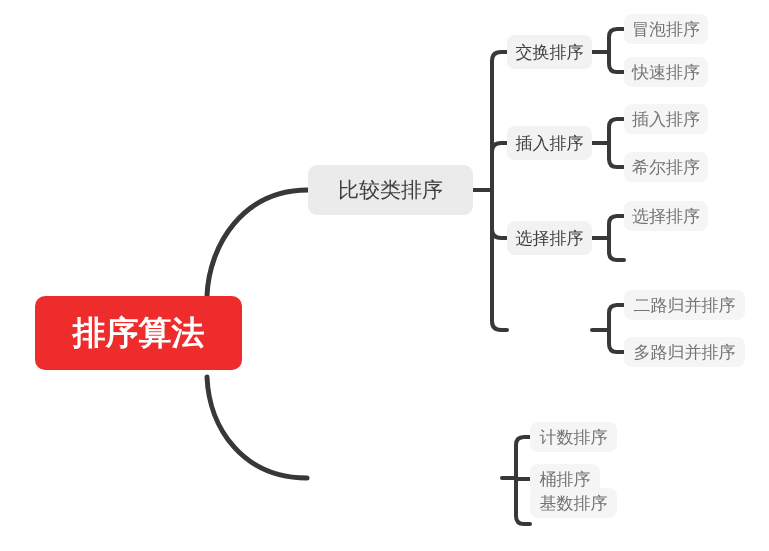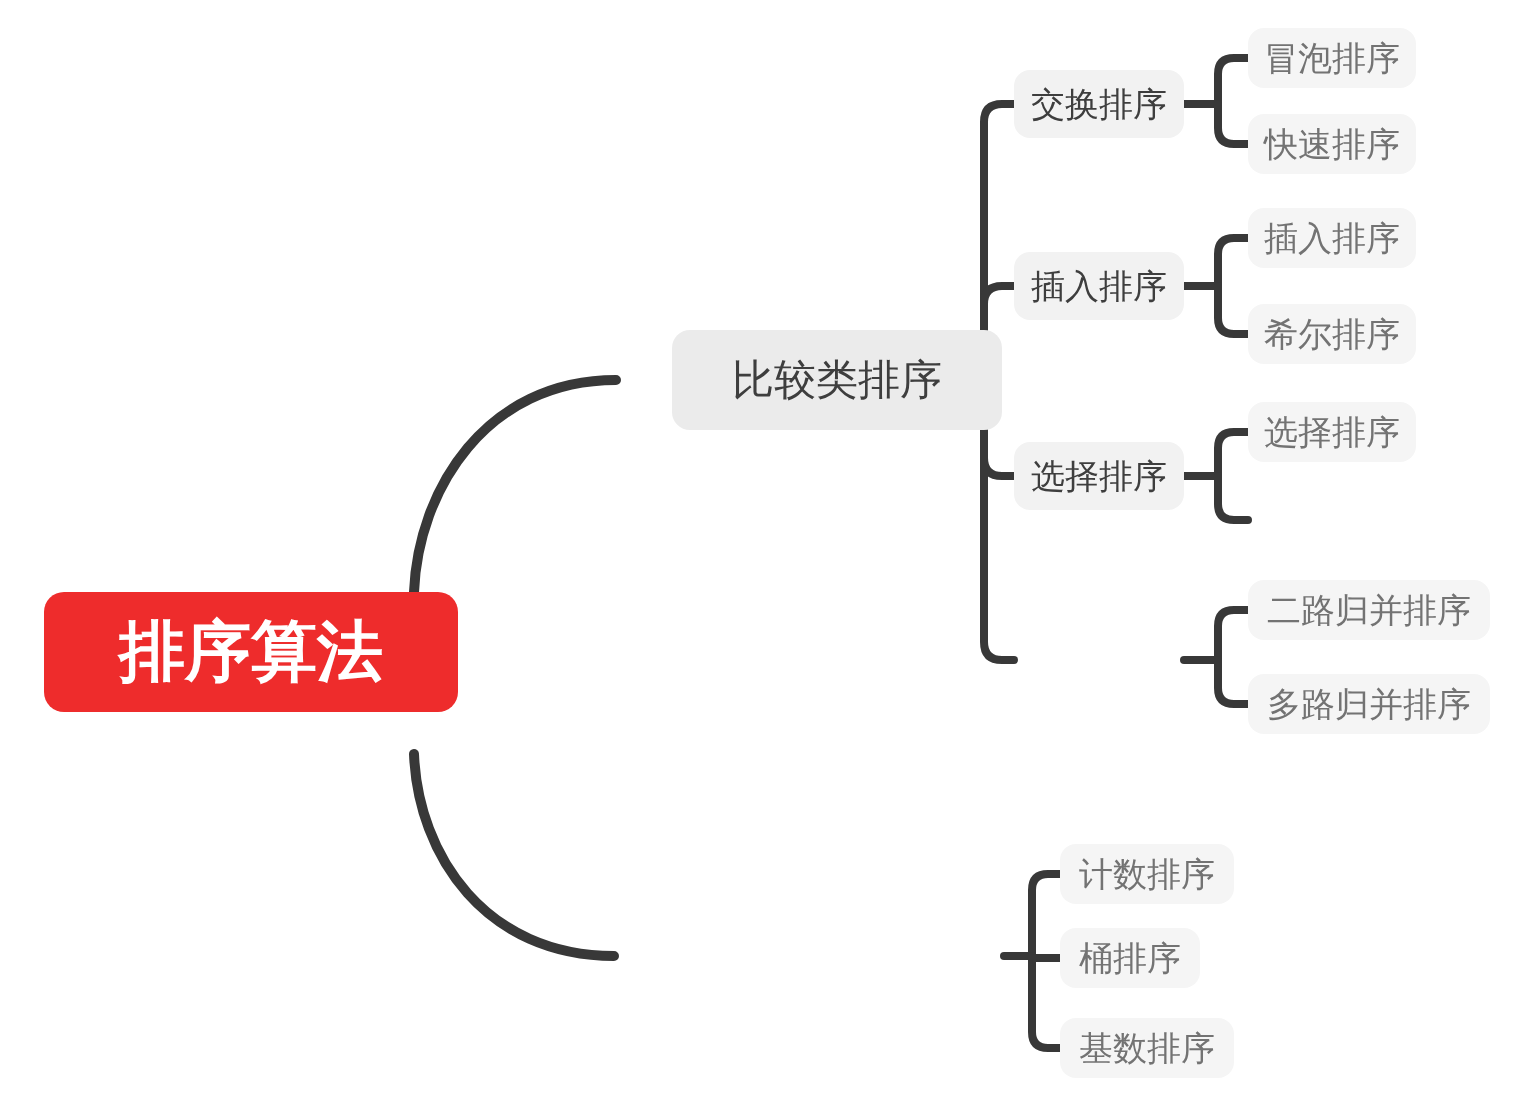--- a/index.html
+++ b/index.html
@@ -31,21 +31,20 @@
     color: #ffffff;
     font-weight: bold;
     font-size: 33px;
     border-radius: 10px;
   }
   .node-lvl1 {
     background: #ebebeb;
     color: #3e3e3e;
     font-size: 21px;
     border-radius: 9px;
-    margin-left: 28px;
   }
   .node-lvl2 {
     background: #f2f2f2;
     color: #3e3e3e;
     font-size: 17px;
     border-radius: 8px;
   }
   .node-leaf {
     background: #f5f5f5;
     color: #737373;
@@ -86,21 +85,21 @@
       <path stroke-width="4" d="M 609 330 L 609 313 Q 609 305 617 305 L 624 305"></path>
       <path stroke-width="4" d="M 609 330 L 609 344 Q 609 352 617 352 L 624 352"></path>
 
       <path stroke-width="4" d="M 502 478 L 516 478"></path>
       <path stroke-width="4" d="M 516 478 L 516 445 Q 516 437 524 437 L 530 437"></path>
       <path stroke-width="4" d="M 516 479 L 530 479"></path>
       <path stroke-width="4" d="M 516 478 L 516 516 Q 516 524 524 524 L 530 524"></path>
     </g>
   </svg>
 
-  <div class="node node-root" style="left:22px; top:296px; width:207px; height:60px;align-items:center;">
+  <div class="node node-root" style="left:35px; top:296px; width:207px; height:74px;align-items:center;">
     <span>排序算法</span>
   </div>
 
   <div class="node node-lvl1" style="left:308px; top:165px; width:165px; height:50px;">
     <span>比较类排序</span>
   </div>
 
   <div class="node node-lvl2" style="left:507px; top:35px; width:85px; height:34px;">
     <span>交换排序</span>
   </div>
@@ -135,17 +134,17 @@
   <div class="node node-leaf" style="left:624px; top:337px; width:121px; height:30px;">
     <span>多路归并排序</span>
   </div>
 
   <div class="node node-leaf" style="left:530px; top:422px; width:87px; height:30px;">
     <span>计数排序</span>
   </div>
   <div class="node node-leaf" style="left:530px; top:464px; width:70px; height:30px;">
     <span>桶排序</span>
   </div>
-  <div class="node node-leaf" style="left:530px; top:509px; width:87px; height:30px;text-align:center;">
+  <div class="node node-leaf" style="left:530px; top:488px; width:87px; height:30px;text-align:center;">
     <span>基数排序</span>
   </div>
 
 </div>
 
 </body></html>

